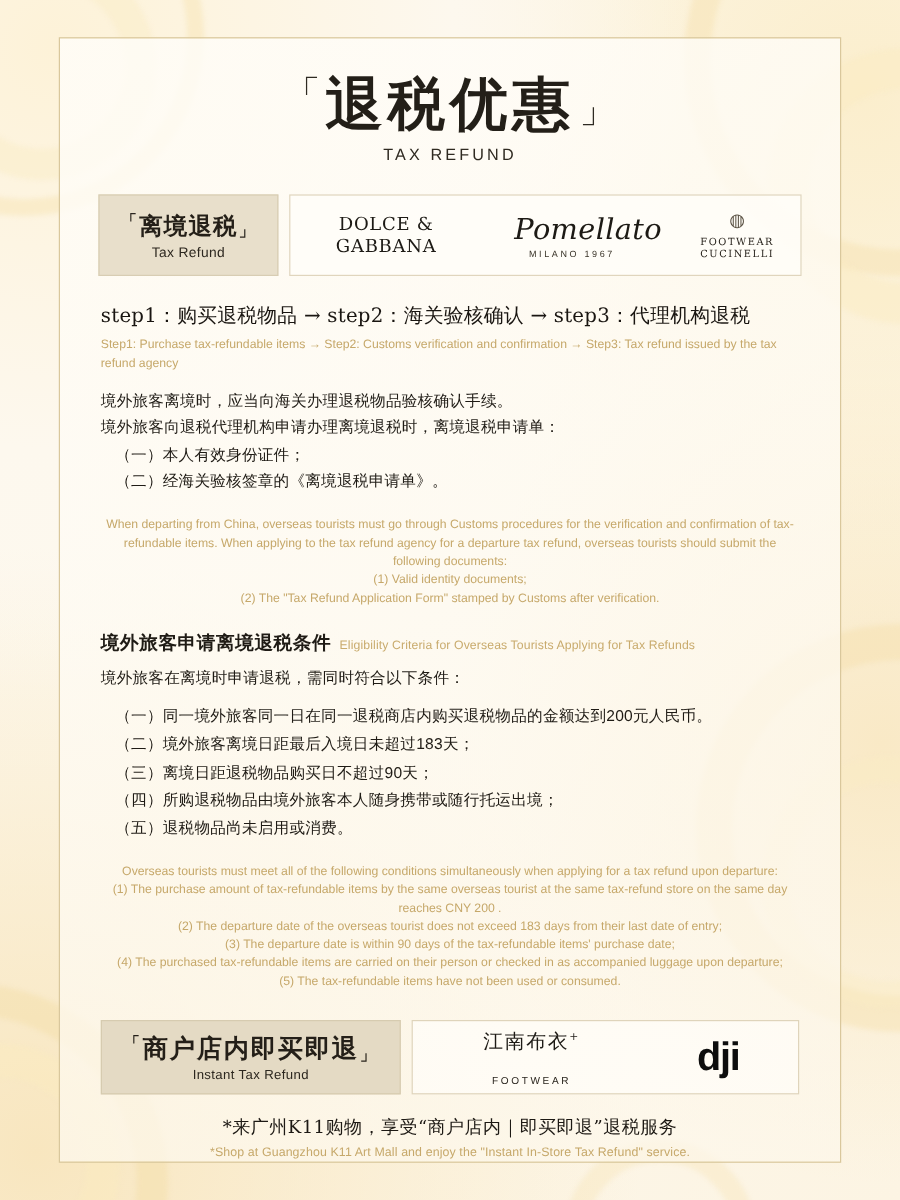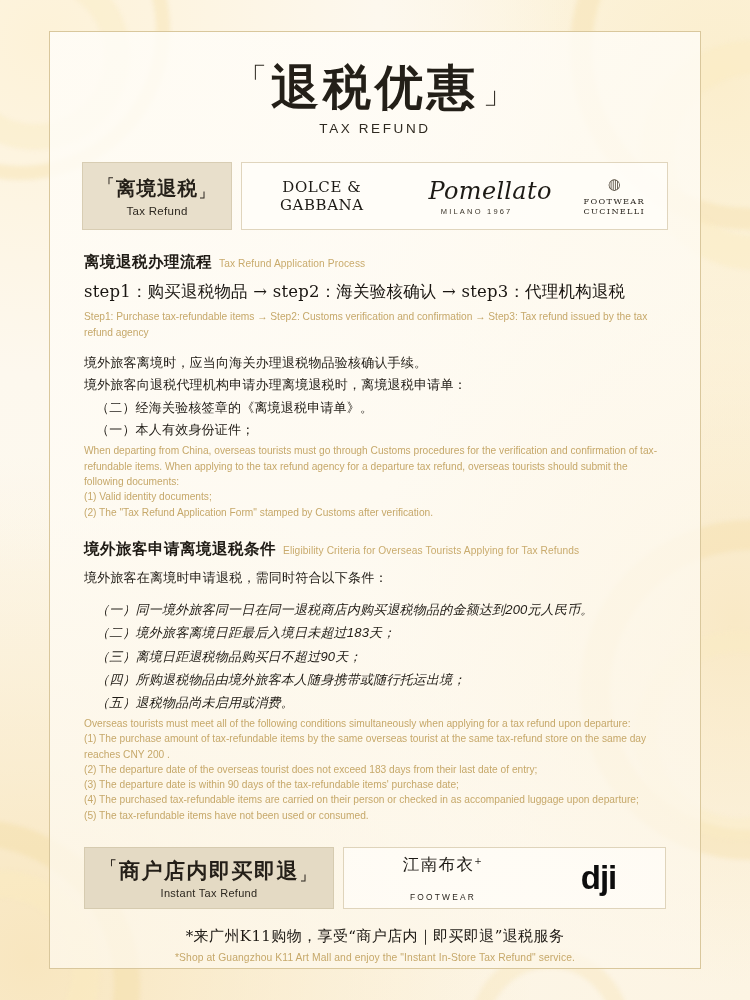--- a/index.html
+++ b/index.html
@@ -195,34 +195,34 @@
   }
   .cn-p {
     margin-top: 11px;
     font-size: 13px;
     line-height: 1.72;
     color: #1f1b15;
     letter-spacing: .2px;
   }
   .cn-p .indent { display: block; padding-left: 12px; }
   .en-p {
-    margin-top: 2px;
+    margin-top: 18px;
     font-size: 10.2px;
     line-height: 1.5;
     color: #c6a86a;
+    text-align: center;
   }
   .section2 { margin-top: 19px; }
   .cn-list { margin-top: 9px; }
   .cn-list .li {
     font-size: 13px;
     line-height: 1.78;
     color: #1f1b15;
     padding-left: 12px;
     letter-spacing: .2px;
-    font-style: italic;
   }
 
   
   .bottom-row {
     margin: 24px 34px 0 34px;
     display: flex;
     gap: 9px;
     height: 62px;
   }
   .badge2 {
@@ -344,32 +344,28 @@
       <div class="logo">
         <div class="logo-bc-mark">◍</div>
         <div class="logo-bc-txt">FOOTWEAR CUCINELLI</div>
       </div>
     </div>
   </div>
 
   <div class="content">
 
     <div>
-      <div class="h-row">
-        <span class="h-cn">离境退税办理流程</span>
-        <span class="h-en">Tax Refund Application Process</span>
-      </div>
       <div class="steps">step1：购买退税物品 → step2：海关验核确认 → step3：代理机构退税</div>
       <div class="steps-en">Step1: Purchase tax-refundable items → Step2: Customs verification and confirmation → Step3: Tax refund issued by the tax refund agency</div>
 
       <div class="cn-p">
         <span>境外旅客离境时，应当向海关办理退税物品验核确认手续。</span><br>
         <span>境外旅客向退税代理机构申请办理离境退税时，离境退税申请单：</span>
+        <span class="indent">（一）本人有效身份证件；</span>
         <span class="indent">（二）经海关验核签章的《离境退税申请单》。</span>
-        <span class="indent">（一）本人有效身份证件；</span>
       </div>
 
       <div class="en-p" style="white-space: pre-line;">When departing from China, overseas tourists must go through Customs procedures for the verification and confirmation of tax-refundable items. When applying to the tax refund agency for a departure tax refund, overseas tourists should submit the following documents:
 (1) Valid identity documents;
 (2) The "Tax Refund Application Form" stamped by Customs after verification.</div>
     </div>
 
     <div class="section2">
       <div class="h-row">
         <span class="h-cn">境外旅客申请离境退税条件</span>

